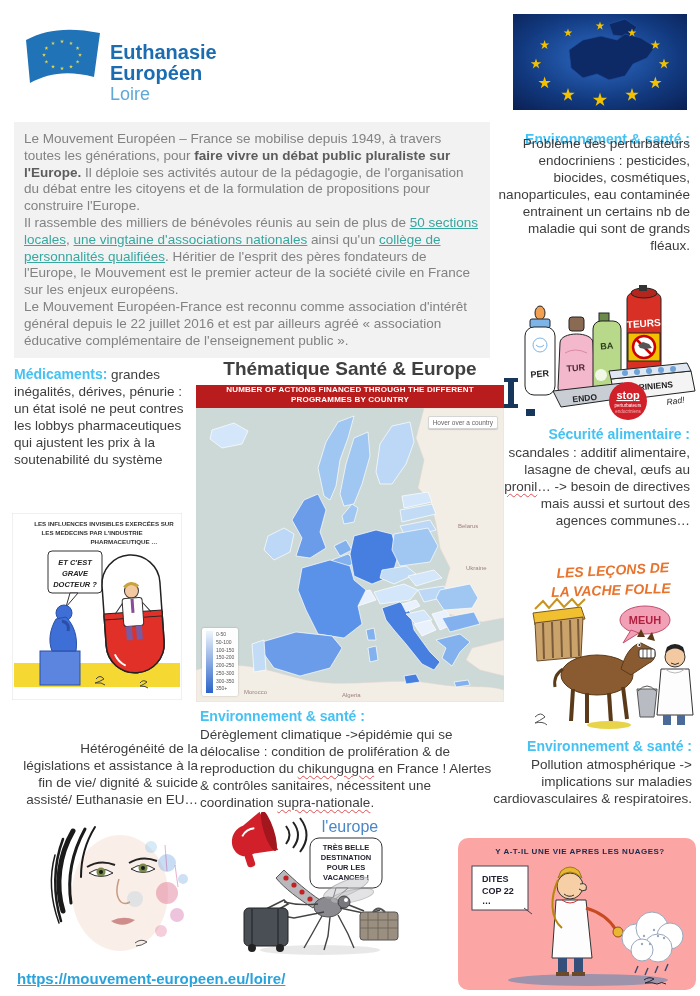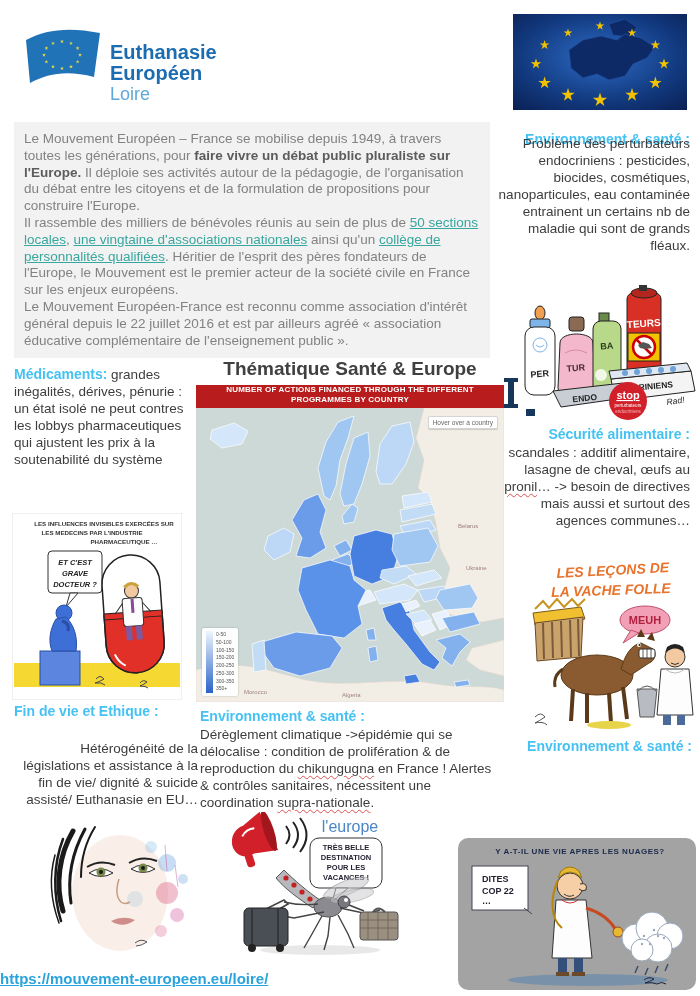--- a/index.html
+++ b/index.html
@@ -216,20 +216,21 @@
       <path d="M146,106 q4,3 8,0" stroke="#333" fill="none"></path>
       <path d="M136,112 L164,112 168,158 132,158 Z" fill="#fdfdfd" stroke="#333"></path>
       <path d="M140,112 q10,8 20,0" fill="none" stroke="#bbb"></path>
       <rect x="138" y="158" width="8" height="10" fill="#4a6a9a"></rect>
       <rect x="152" y="158" width="8" height="10" fill="#4a6a9a"></rect>
     </g>
     <path d="M10,160 q6,-6 10,0 q-6,4 -10,6 q8,-2 12,2" fill="none" stroke="#555"></path>
   </svg>
 
   <div class="abs r hblue" style="left:480px;top:738px;width:212px;font-size:14px;">Environnement &amp; santé :</div>
+  <div class="abs r side" style="left:478px;top:756px;width:214px;">Pollution atmosphérique -&gt; implications sur maladies cardiovasculaires &amp; respiratoires.</div>
 
   <div class="abs side" style="left:14px;top:366px;width:186px;"><span class="hblue" style="font-size:14px;margin-top:28px;">Médicaments:</span><span> grandes inégalités, dérives, pénurie : un  état isolé ne peut contres les lobbys pharmaceutiques qui ajustent les prix à la soutenabilité du système</span></div>
 
   <svg class="abs" style="left:12px;top:513px;" width="170" height="187" viewBox="0 0 170 187">
     <rect width="170" height="187" fill="#fff" stroke="#e2e2e2"></rect>
     <rect x="2" y="150" width="166" height="24" fill="#f5d832"></rect>
     <text x="92" y="13" text-anchor="middle" font-size="6.2" font-weight="bold" fill="#333">LES INFLUENCES INVISIBLES EXERCÉES SUR</text>
     <text x="80" y="22" text-anchor="middle" font-size="6.2" font-weight="bold" fill="#333">LES MEDECINS PAR L'INDUSTRIE</text>
     <text x="112" y="31" text-anchor="middle" font-size="6.2" font-weight="bold" fill="#333">PHARMACEUTIQUE …</text>
     <g>
@@ -257,21 +258,20 @@
         <line x1="121" y1="86" x2="121" y2="100" stroke="#8a4a9a" stroke-width="3"></line>
         <path d="M111,90 l-8,10 M131,90 l8,10" stroke="#333" fill="none"></path>
         <rect x="113" y="113" width="6" height="14" fill="#7a5aa0"></rect>
         <rect x="123" y="113" width="6" height="14" fill="#7a5aa0"></rect>
       </g>
     </g>
     <path d="M84,166 q4,-5 8,0 q-5,3 -9,4 q7,-1 10,2" fill="none" stroke="#444"></path>
     <path d="M128,170 q3,-4 7,-1 q-4,3 -7,4 q6,0 8,2" fill="none" stroke="#444"></path>
   </svg>
 
-  <div class="abs hblue" style="left:14px;top:703px;width:190px;font-size:14px;">Fin de vie et Ethique :</div>
   <div class="abs side" style="left:14px;top:740px;width:184px;text-align:right;">Hétérogénéité de la législations et assistance à la fin de vie/ dignité &amp; suicide assisté/ Euthanasie en EU…</div>
 
   <div class="abs" style="left:170px;top:358px;width:360px;text-align:center;font-size:19px;font-weight:bold;color:#404040;">Thématique Santé &amp; Europe</div>
 
   <div class="abs" style="left:196px;top:385px;width:308px;height:321px;">
     <div class="map-head">NUMBER OF ACTIONS FINANCED THROUGH THE DIFFERENT PROGRAMMES BY COUNTRY</div>
     <svg width="308" height="294" viewBox="0 0 308 294" style="display:block;">
       <rect width="308" height="294" fill="#ccd9d7"></rect>
       <g stroke="#e4d5cc" stroke-width="0.5" fill="#f2ede5">
         <path d="M230,0 H308 V210 L286,214 252,206 246,188 254,160 244,140 240,116 234,92 222,80 228,52 220,30 228,0 Z"></path>
@@ -432,21 +432,21 @@
       <g stroke="#6b6154" stroke-width="0.8">
           <line x1="132" y1="108" x2="170" y2="108"></line>
           <line x1="132" y1="116" x2="170" y2="116"></line>
           <line x1="140" y1="100" x2="140" y2="128"></line>
           <line x1="150" y1="100" x2="150" y2="128"></line>
           <line x1="160" y1="100" x2="160" y2="128"></line>
         </g>
     </g>
   </svg>
 
-  <div class="abs" style="left:458px;top:838px;width:238px;height:152px;background:#a3a3a3;border-radius:10px;">
+  <div class="abs" style="left:458px;top:838px;width:238px;height:152px;background:#fca5a5;border-radius:10px;">
     <svg width="238" height="152" viewBox="0 0 238 152" style="display:block;">
       <text x="122" y="16" text-anchor="middle" font-size="8" font-weight="bold" fill="#1a2a4a" letter-spacing=".5">Y A-T-IL UNE VIE APRES LES NUAGES?</text>
       <g>
         <rect x="14" y="28" width="56" height="44" fill="#fff" stroke="#445"></rect>
         <text x="24" y="44" font-size="9" font-weight="bold" fill="#223">DITES</text>
         <text x="24" y="56" font-size="9" font-weight="bold" fill="#223">COP 22</text>
         <text x="24" y="66" font-size="9" font-weight="bold" fill="#223">…</text>
         <path d="M66,70 l8,6" stroke="#445" fill="none"></path>
       </g>
       <ellipse cx="130" cy="142" rx="80" ry="6" fill="#5e87ad" opacity=".6"></ellipse>
@@ -484,15 +484,15 @@
             <line x1="180" y1="128" x2="177" y2="135"></line>
             <line x1="190" y1="130" x2="187" y2="137"></line>
             <line x1="200" y1="128" x2="197" y2="135"></line>
             <line x1="210" y1="126" x2="207" y2="133"></line>
           </g>
       </g>
       <path d="M186,142 q5,-4 10,-1 q-5,3 -9,4 q8,-1 12,1 q5,-3 9,0" fill="none" stroke="#223"></path>
     </svg>
   </div>
 
-  <div class="abs footer-url" style="left:0;top:970px;">https://mouvement-europeen.eu/loire/</div>
+  <div class="abs footer-url" style="left:17px;top:970px;">https://mouvement-europeen.eu/loire/</div>
 
 </div>
 
 </body></html>

